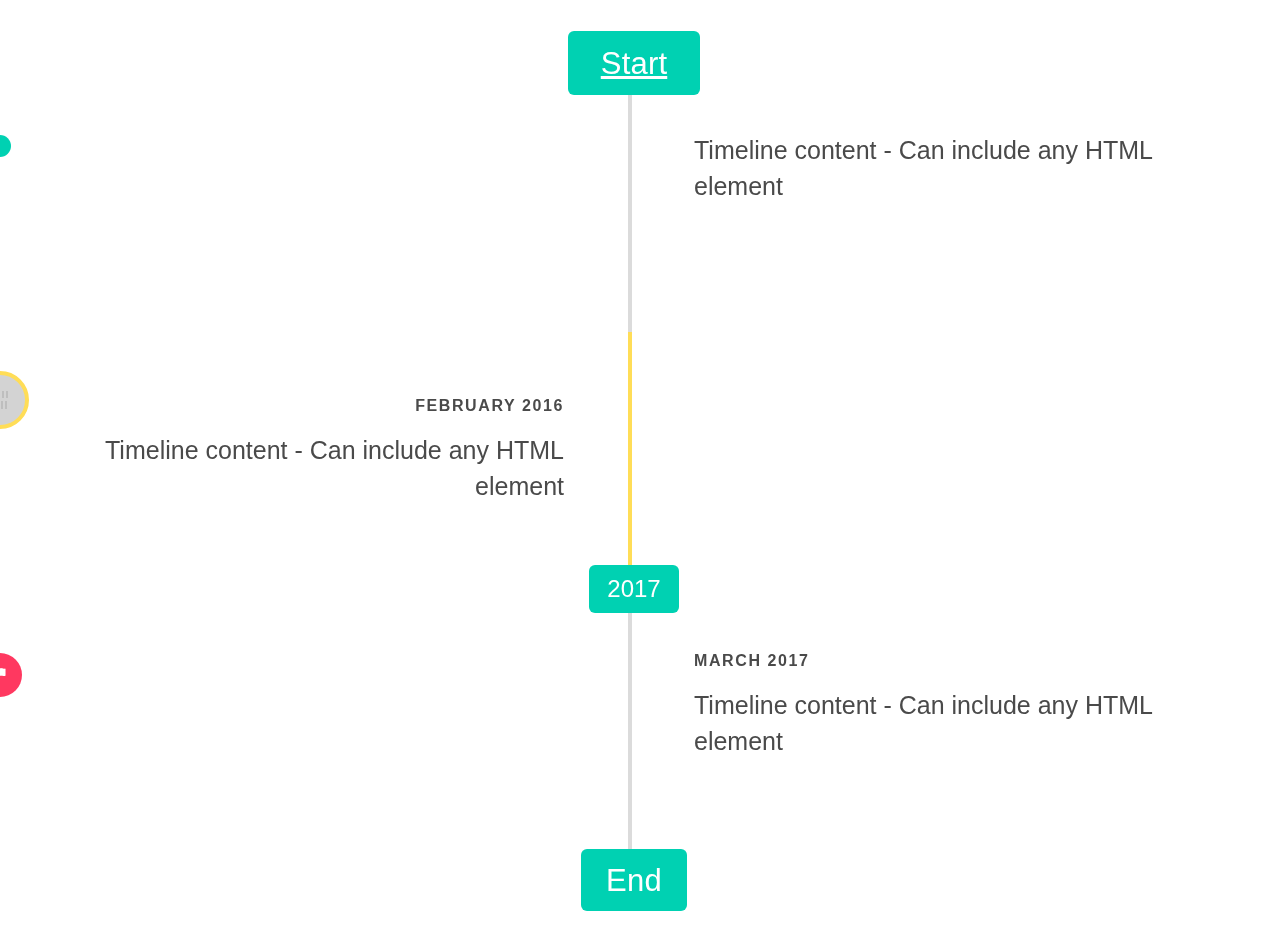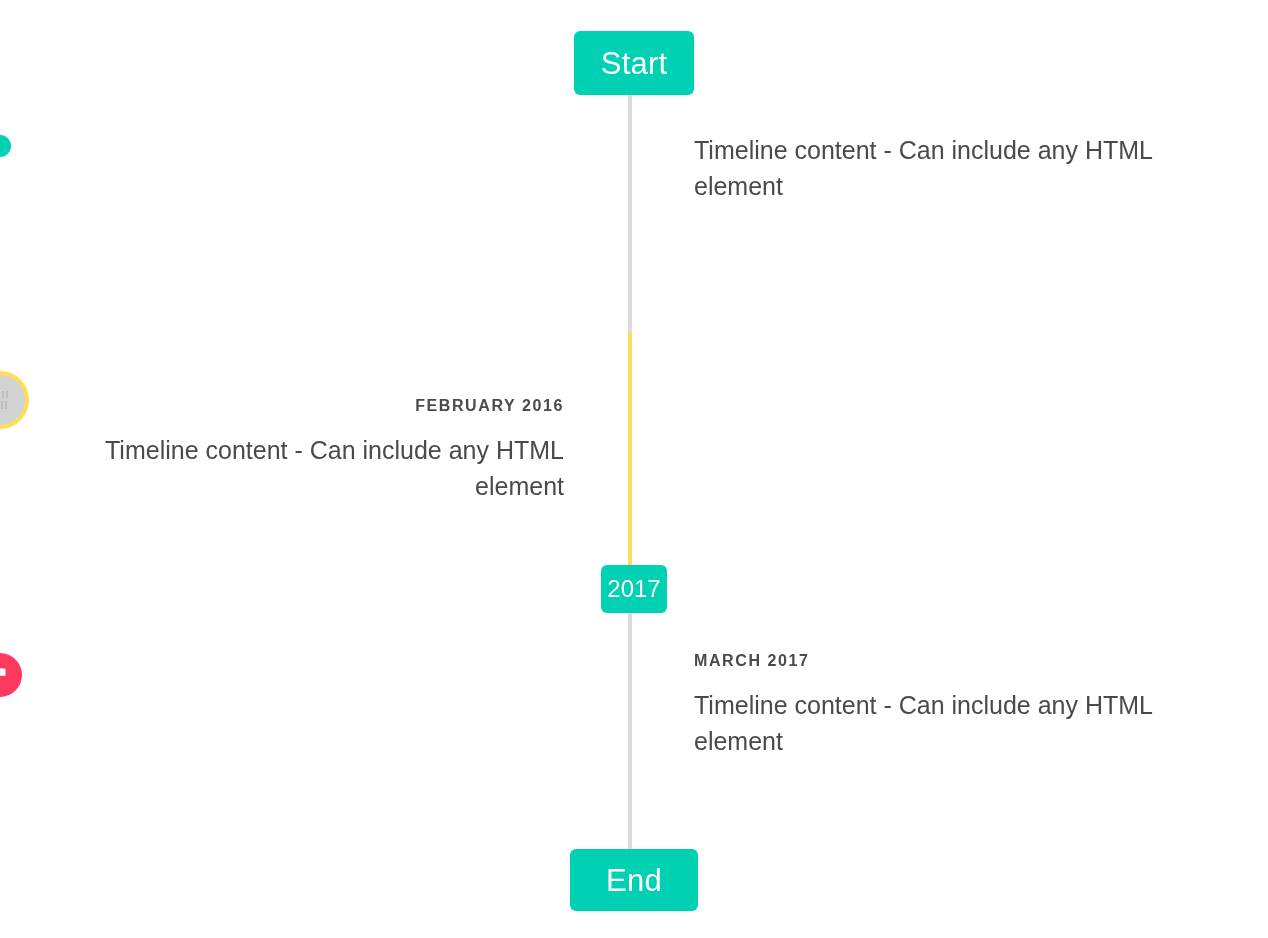--- a/index.html
+++ b/index.html
@@ -39,28 +39,28 @@
     color: #ffffff;
     border-radius: 6px;
     display: flex;
     align-items: center;
     justify-content: center;
     font-size: 31px;
     font-weight: 400;
     line-height: 1;
     letter-spacing: 0.2px;
   }
-  .badge-start { top: 31px;  width: 120px; height: 64px; }
-  .badge-end   { top: 849px; width: 128px; height: 62px; }
+  .badge-start { top: 31px;  width: 132px; height: 64px; text-decoration: underline; }
+  .badge-end   { top: 849px; width: 106px; height: 62px; }
   .badge-mid {
     position: absolute;
     left: 50%;
     transform: translateX(-50%);
     top: 565px;
-    width: 66px;
+    width: 90px;
     height: 48px;
     background: #00d1b2;
     color: #ffffff;
     border-radius: 6px;
     display: flex;
     align-items: center;
     justify-content: center;
     font-size: 24px;
     line-height: 1;
   }

